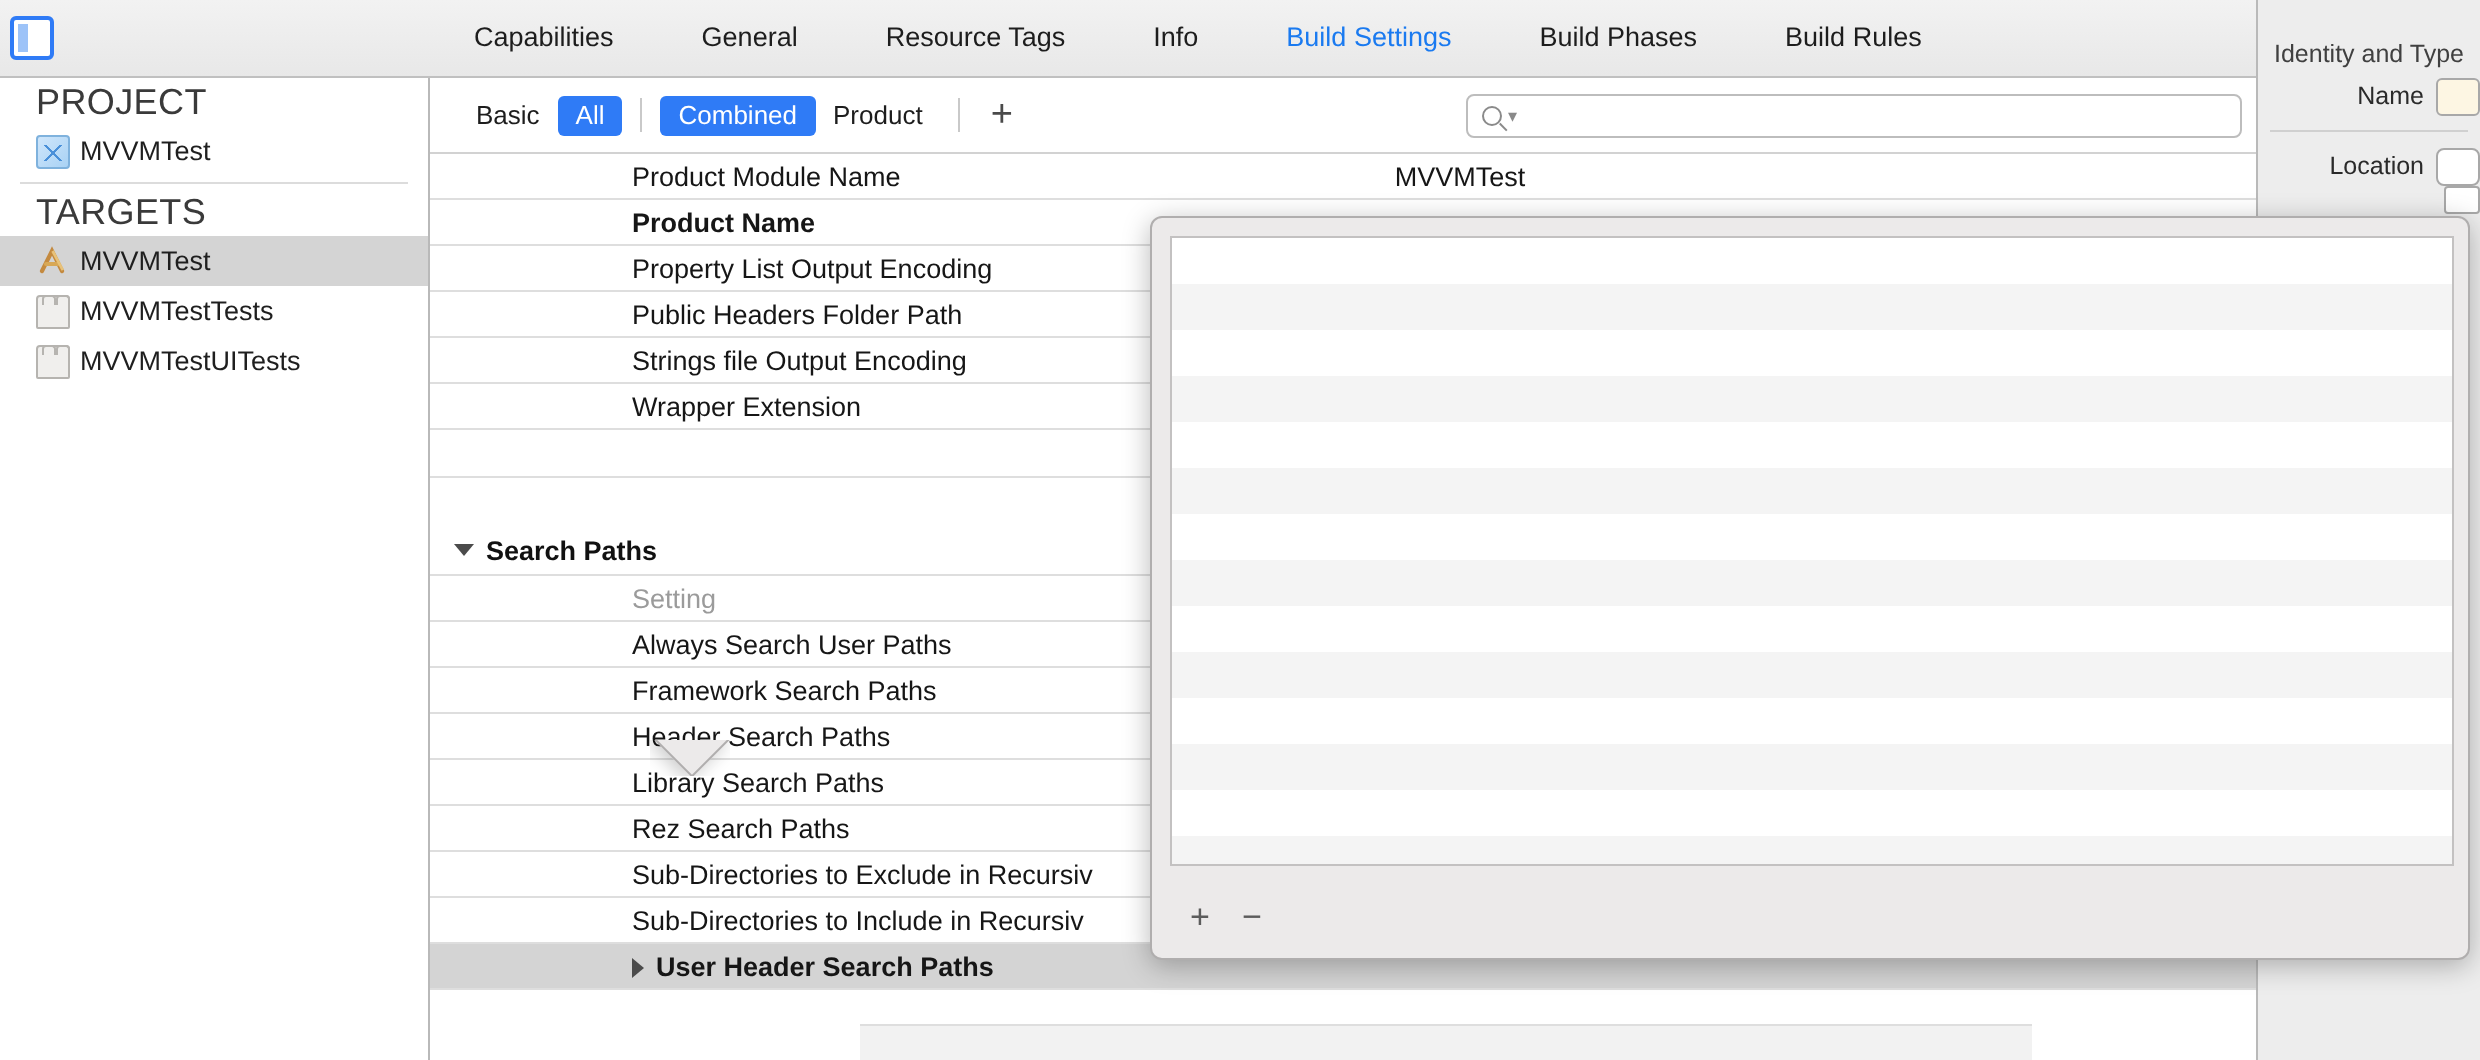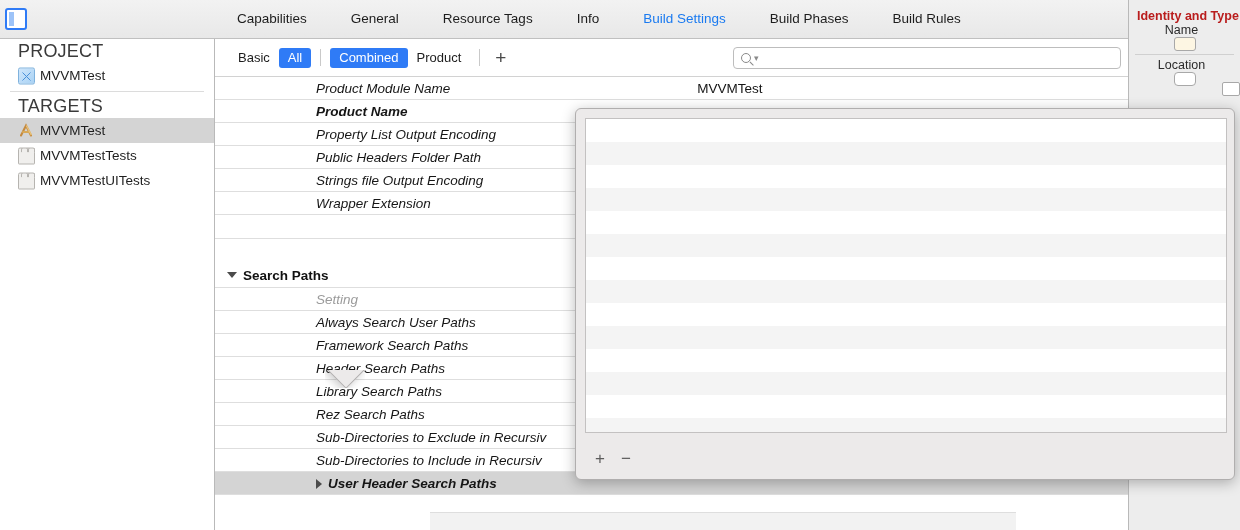--- a/index.html
+++ b/index.html
@@ -182,21 +182,20 @@
   .srow {
     position: relative;
     height: 23px;
     border-bottom: 1px solid #dedede;
     display: flex; align-items: center;
   }
   .srow .name {
     font-size: 13.5px; color: #161616;
     padding-left: 101px;
     white-space: nowrap;
-    font-style: italic;
   }
   .srow.bold .name { font-weight: bold; }
   .srow .val {
     position: absolute; left: 370px; width: 290px;
     text-align: center;
     font-size: 13.5px; color: #161616;
   }
   .srow.selected { background: #d4d4d4; }
   .srow.spacer { border-bottom: 1px solid #dedede; height: 24px; }
   .srow.noline { border-bottom: none; }
@@ -284,30 +283,29 @@
   }
 
   
   .inspector {
     position: absolute; right: 0; top: 0;
     width: 112px; height: 530px;
     background: #ededed;
     border-left: 1px solid #b9b9b9;
   }
   .insp-title {
-    font-size: 12.5px; font-weight: bold; color: #b91c1c;
-    padding: 9px 0 0 8px;
+    font-size: 12.5px; font-weight: normal; color: #404040;
+    padding: 20px 0 0 8px;
     white-space: nowrap;
   }
   .insp-field {
     display: flex; align-items: center; justify-content: flex-end;
     height: 28px;
     padding-right: 0;
     position: relative;
-    flex-direction: column;
   }
   .insp-label {
     font-size: 12.5px; color: #2a2a2a;
     margin-right: 6px;
     white-space: nowrap;
   }
   .insp-input {
     width: 22px; height: 19px;
     background: #ffffff;
     border: 1px solid #a8a8a8;

